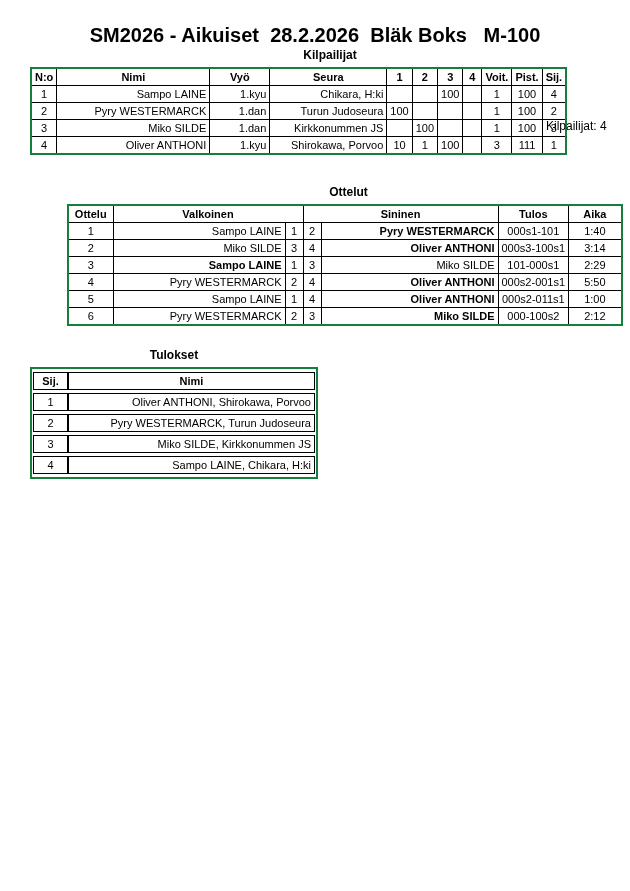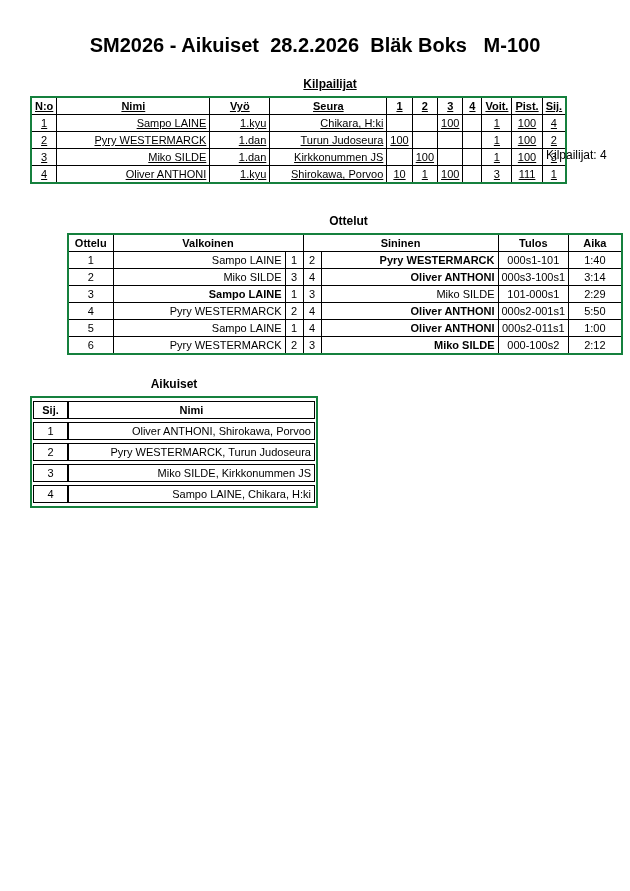--- a/index.html
+++ b/index.html
@@ -2,41 +2,41 @@
 <html><head>
 <meta charset="utf-8">
 <style>
   html,body{margin:0;padding:0;}
   body{
     width:630px;height:891px;background:#ffffff;color:#000;
     font-family:"Liberation Sans", sans-serif;position:relative;
   }
   .title{
     text-align:center;font-weight:bold;font-size:20px;
-    padding-top:34px;white-space:pre;
+    padding-top:24px;white-space:pre;
   }
   .section{margin-left:30px;}
   .sec-head{
     font-weight:bold;font-size:12px;text-align:center;margin:0 0 5px 0;
   }
   .count-label{
     position:absolute;top:71px;left:516px;font-size:12px;font-weight:normal;
   }
   table{
     border-collapse:collapse;table-layout:fixed;font-size:11px;
     border:2px solid #15803d;
   }
   th,td{
     border:1px solid #000;height:16px;padding:0 3px;overflow:hidden;
     white-space:nowrap;
   }
   th{font-weight:bold;text-align:center;}
   .al{text-align:right;}
   .ac{text-align:center;}
-  #sec-kilpailijat{margin-top:20px;position:relative;text-decoration:underline;}
+  #sec-kilpailijat{margin-top:1px;position:relative;}
   #sec-ottelut{margin-top:30px;padding-left:37px;}
   #sec-tulokset{margin-top:22px;}
   table.results{
     border-collapse:separate;border-spacing:0 3px;padding:0 1px;
   }
   table.results th, table.results td{border:1px solid #000;}
 </style>
 </head>
 <body>
 
@@ -201,21 +201,21 @@
       <td class="ac">3</td>
       <td class="al" style="font-weight: bold;">Miko SILDE</td>
       <td class="ac">000-100s2</td>
       <td class="ac">2:12</td>
     </tr>
   </tbody>
     </table>
 </div>
 
 <div class="section" id="sec-tulokset">
-  <div class="sec-head" style="width:288px">Aikuiset</div>
+  <div class="sec-head" style="width:288px">Tulokset</div>
   <table class="results">
     <colgroup>
       <col style="width:35px">
         <col style="width:247px">
     </colgroup>
     <tbody>
         <tr>
       <th>Sij.</th>
       <th>Nimi</th>
     </tr>

